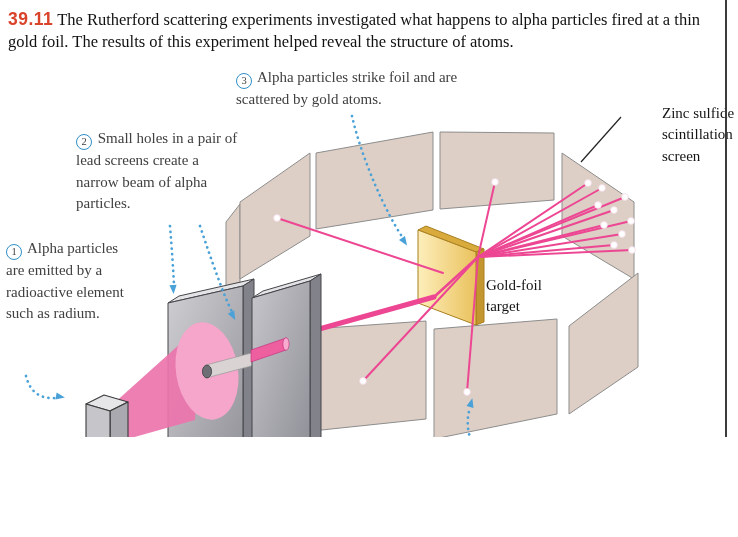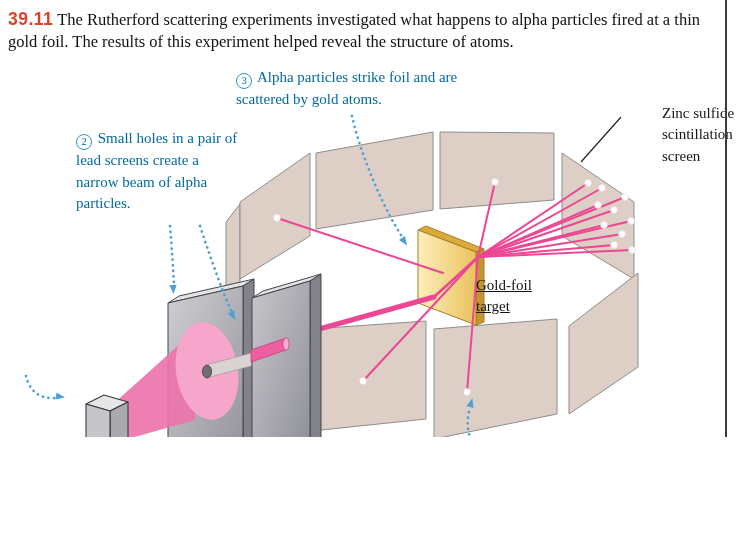--- a/index.html
+++ b/index.html
@@ -1,21 +1,21 @@
 <!DOCTYPE html>
 <html><head>
 <meta charset="utf-8">
 <style>
   html,body{margin:0;padding:0;background:#ffffff;}
   #page{position:relative;width:738px;height:437px;background:#ffffff;overflow:hidden;
         font-family:"Liberation Serif", serif;}
   #diagram{position:absolute;left:0;top:0;width:738px;height:537px;}
   .caption{position:absolute;left:8px;top:8px;width:712px;font-size:16.5px;line-height:1.3;color:#111;}
   .fignum{font-family:"Liberation Sans", sans-serif;font-weight:bold;font-size:17.5px;color:#d9432a;letter-spacing:.5px;}
-  .ann{position:absolute;color:#0369a1;font-size:15px;line-height:1.42;}
+  .ann{position:absolute;color:#404040;font-size:15px;line-height:1.42;}
   .blabel{position:absolute;color:#151515;font-size:15px;line-height:1.42;}
   .circ{display:inline-flex;align-items:center;justify-content:center;
         width:14px;height:14px;border:1.4px solid #2f8fc5;border-radius:50%;
         font-size:10.5px;line-height:1;vertical-align:-2px;margin-right:2px;
         font-family:"Liberation Serif", serif;}
   .colrule{position:absolute;top:0;height:537px;width:1.6px;background:#3b3b3b;}
 </style>
 </head>
 <body>
 
@@ -152,18 +152,22 @@
     <span>Alpha particles strike foil and are scattered by gold atoms.</span>
   </div>
 
   <div class="blabel" style="left:662px;top:103px;width:100px;">Zinc sulfide scintillation screen</div>
 
   <div class="ann" style="left:76px;top:128px;width:168px;">
     <span class="circ">2</span>
     <span>Small holes in a pair of lead screens create a narrow beam of alpha particles.</span>
   </div>
 
+  <div class="ann" style="left:6px;top:238px;width:118px;">
+    <span class="circ">1</span>
+    <span>Alpha particles are emitted by a radioactive element such as radium.</span>
+  </div>
 
-  <div class="blabel" style="left:476px;top:275px;width:84px;text-decoration:underline;">Gold-foil target</div>
+  <div class="blabel" style="left:486px;top:275px;width:84px;">Gold-foil target</div>
 
 
   <div class="colrule" style="left:725px;"></div>
 </div>
 
 </body></html>

